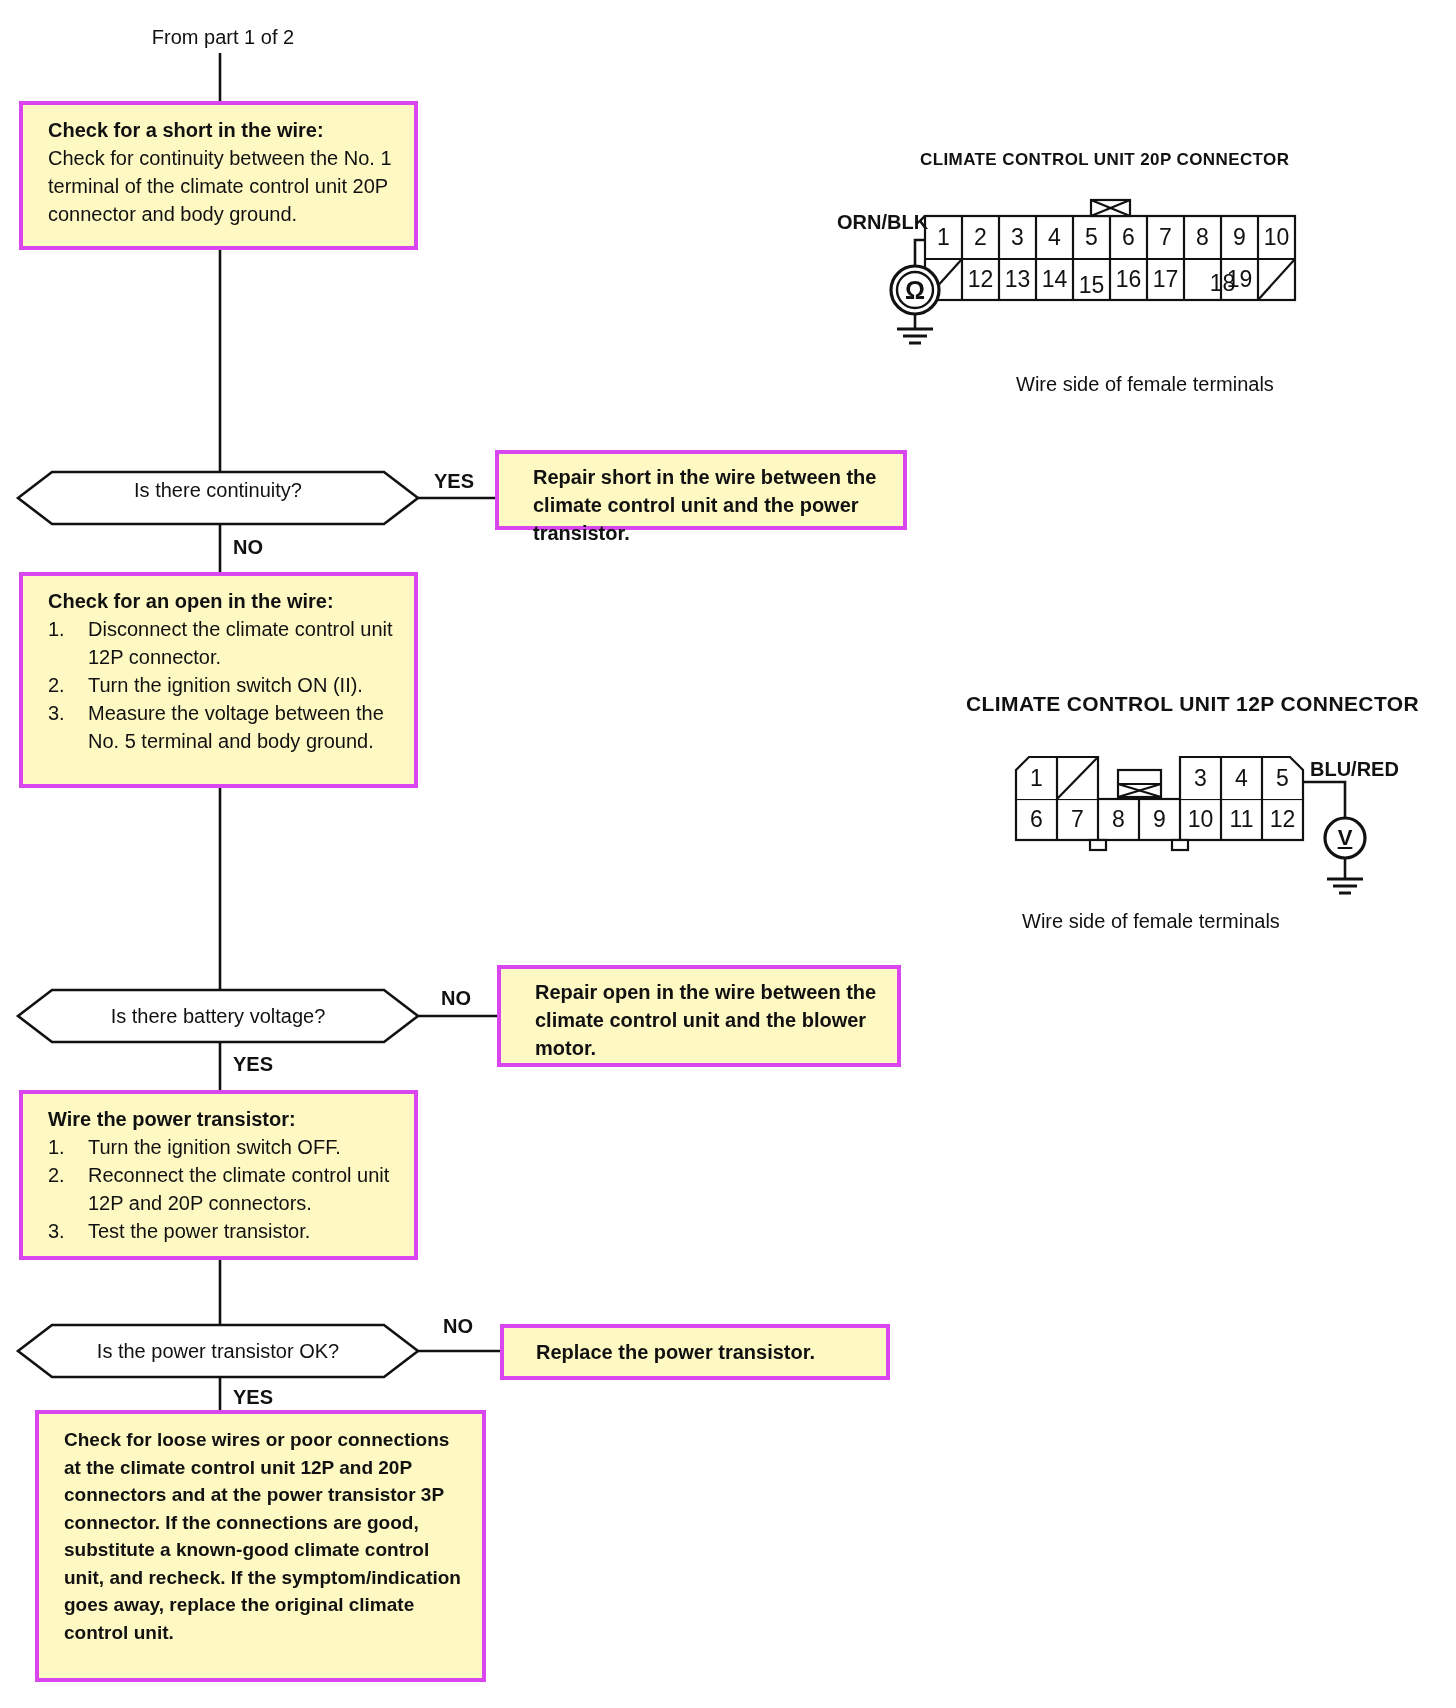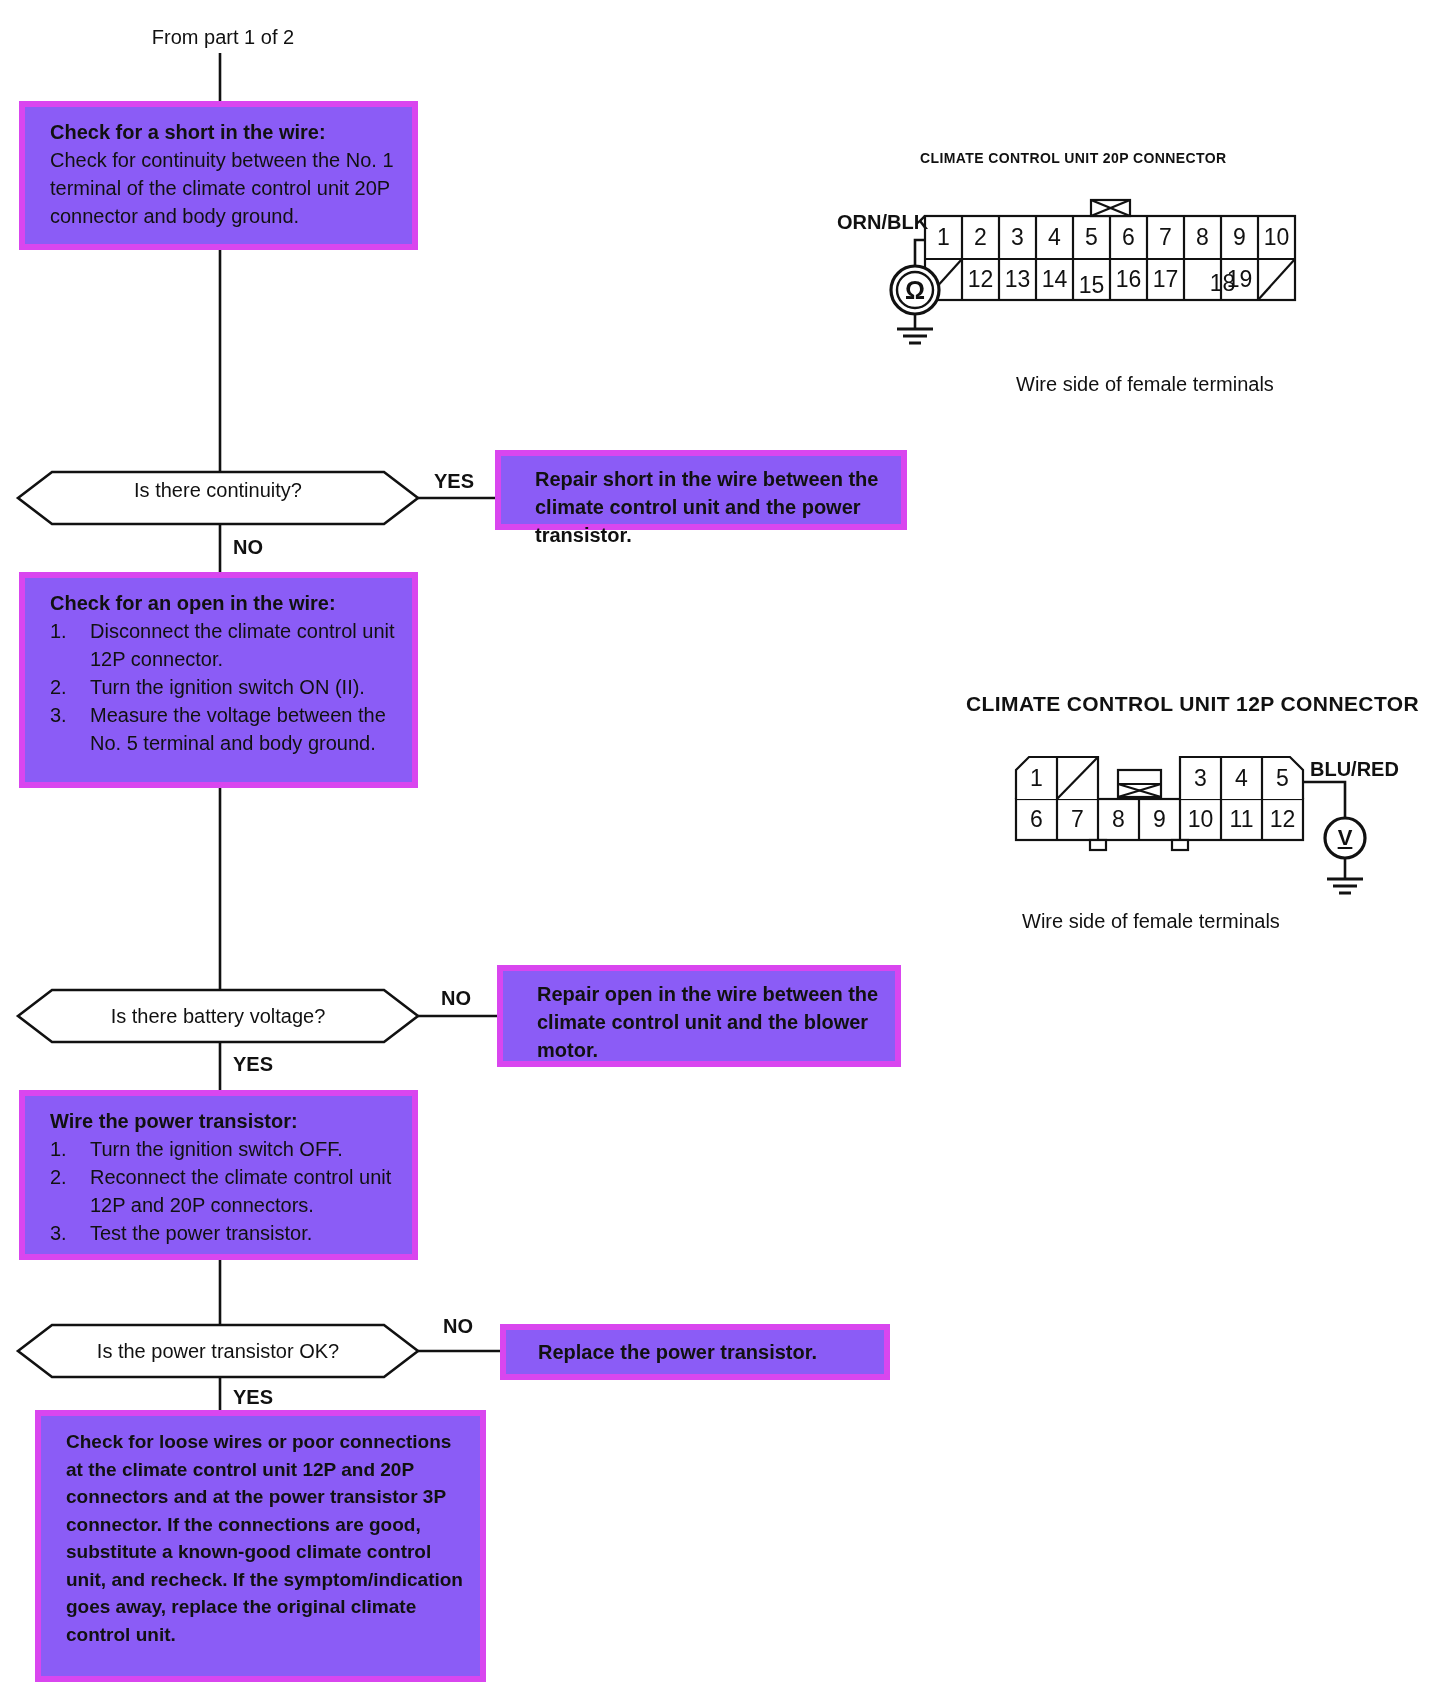--- a/index.html
+++ b/index.html
@@ -1,19 +1,19 @@
 <!DOCTYPE html>
 <html><head>
 <meta charset="utf-8">
 <style>
   html,body{margin:0;padding:0;background:#fff;}
   #canvas{position:relative;width:1456px;height:1708px;background:#fff;color:#111;
           font-family:"Liberation Sans",sans-serif;overflow:hidden;margin-top:7px;}
   .abs{position:absolute;}
-  .box{position:absolute;border:6px solid #d946ef;background:#8b5cf6;box-sizing:border-box;}
+  .box{position:absolute;border:4px solid #d946ef;background:#fef9c3;box-sizing:border-box;}
   .t{font-size:20px;line-height:28px;color:#111;}
   .b{font-weight:bold;}
   .nowrap{white-space:nowrap;}
   .ctr{display:flex;align-items:center;justify-content:center;text-align:center;}
   .step{display:flex;}
   .step .num{flex:none;width:40px;}
   .step .txt{flex:1;}
   .cell{position:absolute;display:flex;align-items:center;justify-content:center;
         font-size:23px;color:#111;}
   .lbl{position:absolute;font-size:20px;font-weight:bold;color:#111;}
@@ -177,21 +177,21 @@
   <span class="lbl" style="left:233px;top:1379px;">YES</span>
 
   <div class="box" style="left:500px;top:1317px;width:390px;height:56px;display:flex;align-items:center;padding:0 10px 0 32px;">
     <div class="t b">Replace the power transistor.</div>
   </div>
 
   <div class="box" style="left:35px;top:1403px;width:451px;height:272px;padding:12px 14px 0 25px;">
     <div class="b" style="font-size:19px;line-height:27.5px;">Check for loose wires or poor connections at the climate control unit 12P and 20P connectors and at the power transistor 3P connector. If the connections are good, substitute a known-good climate control unit, and recheck. If the symptom/indication goes away, replace the original climate control unit.</div>
   </div>
 
-  <div class="abs b nowrap" style="left:920px;top:143px;font-size:14px;letter-spacing:0.4px;">CLIMATE CONTROL UNIT 20P CONNECTOR</div>
+  <div class="abs b nowrap" style="left:920px;top:143px;font-size:17px;letter-spacing:0.4px;">CLIMATE CONTROL UNIT 20P CONNECTOR</div>
   <span class="lbl" style="left:837px;top:204px;">ORN/BLK</span>
   <div class="meter" style="left:891px;top:259px;width:48px;height:48px;font-size:25px;">Ω</div>
   <div class="abs nowrap" style="left:1016px;top:366px;font-size:20px;">Wire side of female terminals</div>
 
   <span class="cell" style="left:925px;top:209px;width:37px;height:43px;">1</span>
   <span class="cell" style="left:962px;top:209px;width:37px;height:43px;">2</span>
   <span class="cell" style="left:999px;top:209px;width:37px;height:43px;">3</span>
   <span class="cell" style="left:1036px;top:209px;width:37px;height:43px;">4</span>
   <span class="cell" style="left:1073px;top:209px;width:37px;height:43px;">5</span>
   <span class="cell" style="left:1110px;top:209px;width:37px;height:43px;">6</span>

